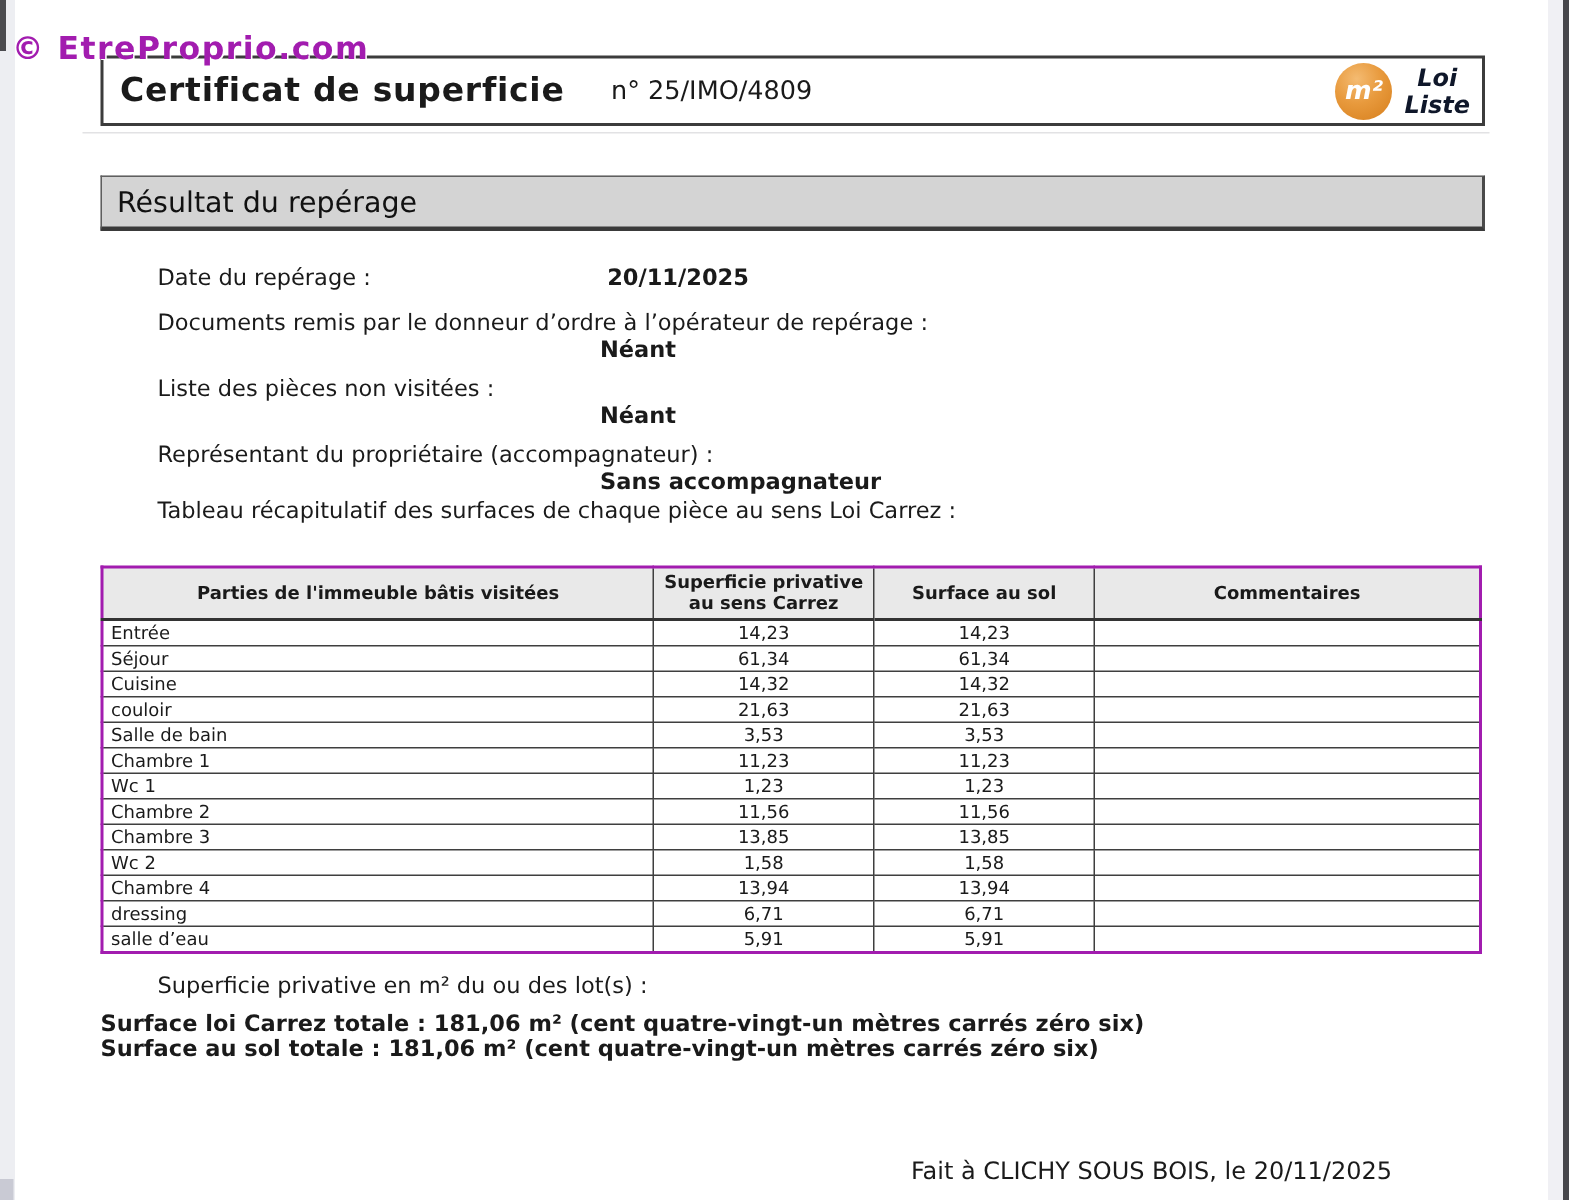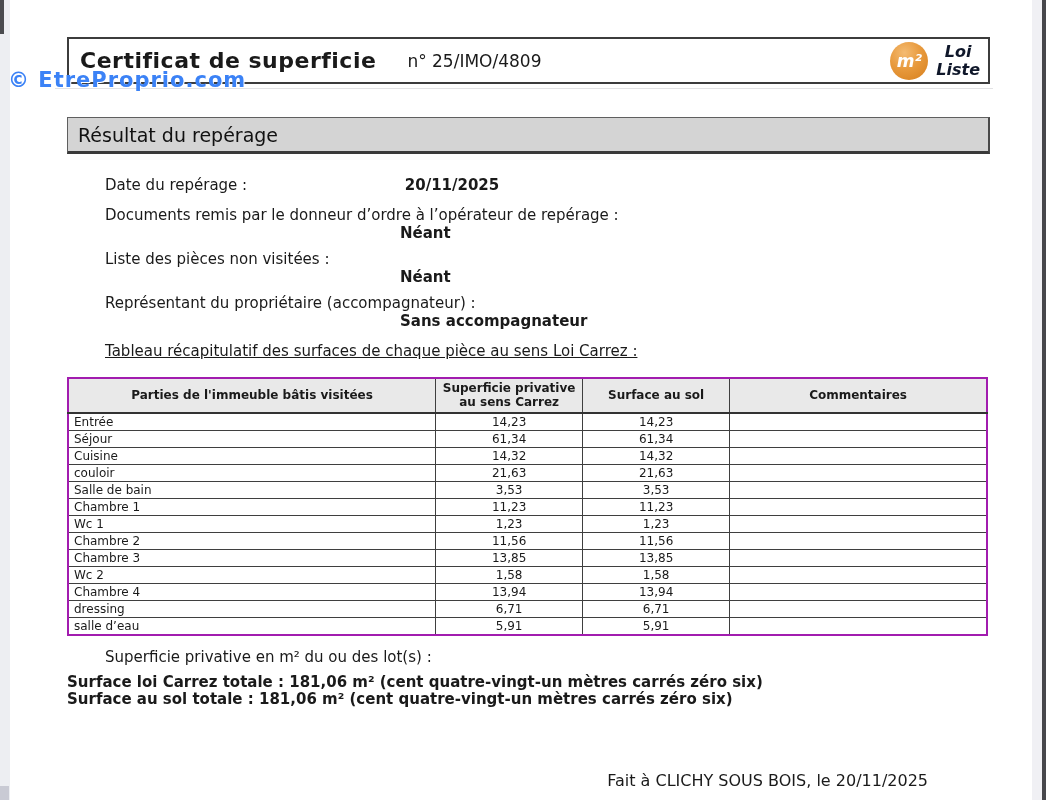--- a/index.html
+++ b/index.html
@@ -17,23 +17,22 @@
   .gutter-left  { position: absolute; left: 0; top: 0; width: 10px; height: 800px; background: #edeef2; }
   .gutter-left-dark-top { position: absolute; left: 0; top: 0; width: 4px; height: 34px; background: #4b4b4f; }
   .gutter-left-dark-bottom { position: absolute; left: 0; top: 786px; width: 9px; height: 14px; background: #c9cad4; }
   .gutter-right { position: absolute; left: 1032px; top: 0; width: 11px; height: 800px; background: #f0f0f4; }
   .gutter-right-dark { position: absolute; left: 1042px; top: 0; width: 4px; height: 800px; background: #47474c; }
   .header-shadow-line { position: absolute; left: 55px; top: 88px; width: 938px; height: 1px; background: #e2e2e4; }
 
   .watermark {
     position: absolute; left: 8px; top: 20px;
     font-size: 21px; font-weight: bold; letter-spacing: 1px;
-    color: #3b82f6; z-index: 5;
+    color: #a21caf; z-index: 5;
     text-shadow: 1px 1px 0 #ffffff;
-    margin-top: 48px;
   }
 
   .content { position: absolute; left: 67px; top: 0; width: 923px; height: 800px; }
 
   
   .header-box {
     position: absolute; left: 0; top: 37px; width: 923px; height: 47px;
     border: 2px solid #3c3c3c; background: #ffffff;
     display: flex; align-items: center; padding: 0 8px 0 11px; gap: 17px;
   }
@@ -59,21 +58,21 @@
 
   
   .fields { position: absolute; left: 38px; top: 176px; width: 880px; font-size: 15px; line-height: 18px; }
   .field { margin-top: 12px; }
   .field:first-child { margin-top: 0; }
   .field.tight { margin-top: 8px; }
   .field-inline .field-value { display: inline-block; margin-left: 0; }
   .field-label { display: inline-block; }
   .field-inline .field-label { width: 295px; }
   .field-value { font-weight: bold; display: block; margin-left: 295px; }
-  .table-intro { margin-top: 12px; text-decoration: underline; }
+  .table-intro { margin-top: 1px; }
 
   
   table.surfaces {
     position: absolute; left: 0; top: 377px; width: 921px;
     border-collapse: collapse; table-layout: fixed;
     font-size: 12px;
   }
   table.surfaces th, table.surfaces td { border: 1px solid #3f3f3f; }
   table.surfaces { border: 2px solid #a21caf; }
   table.surfaces th {

